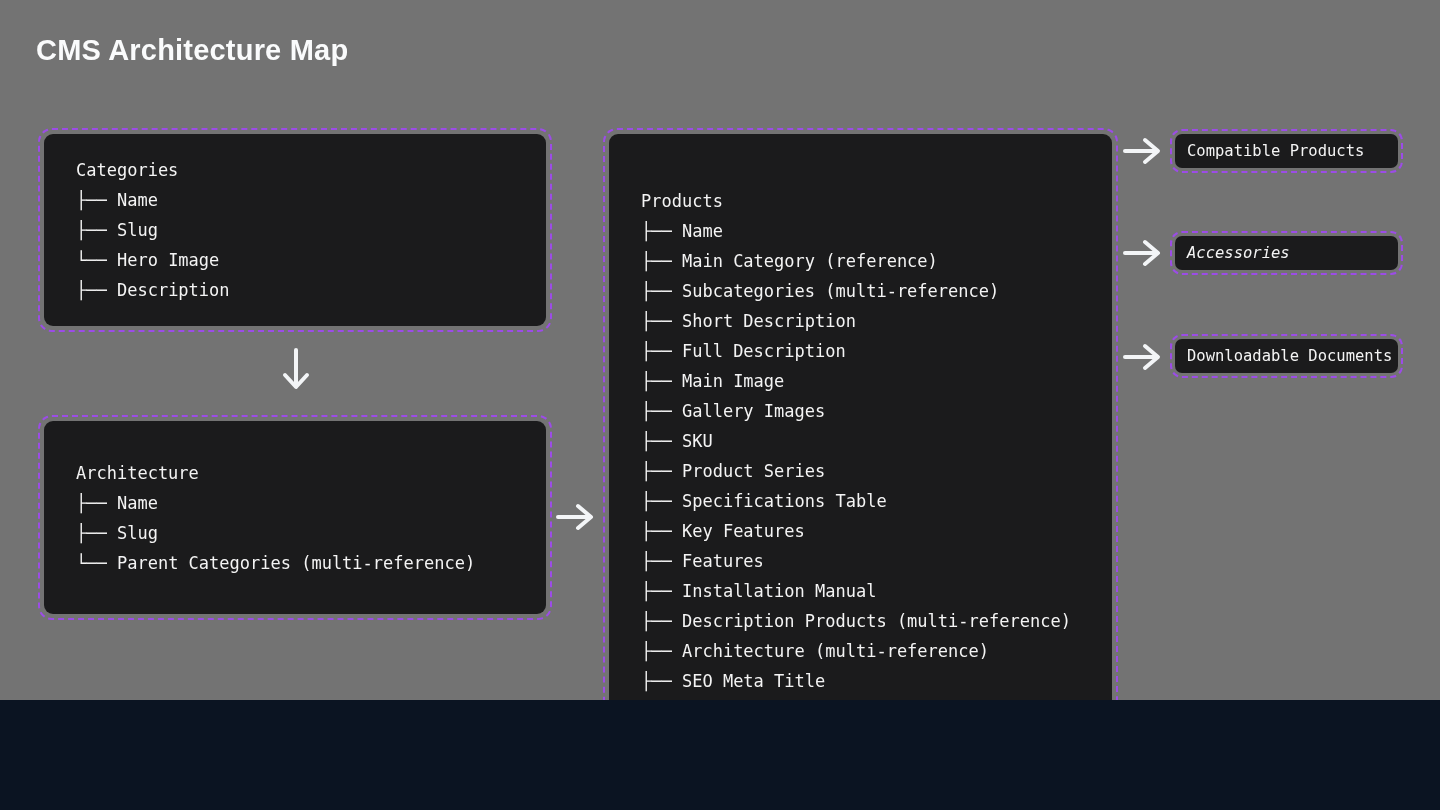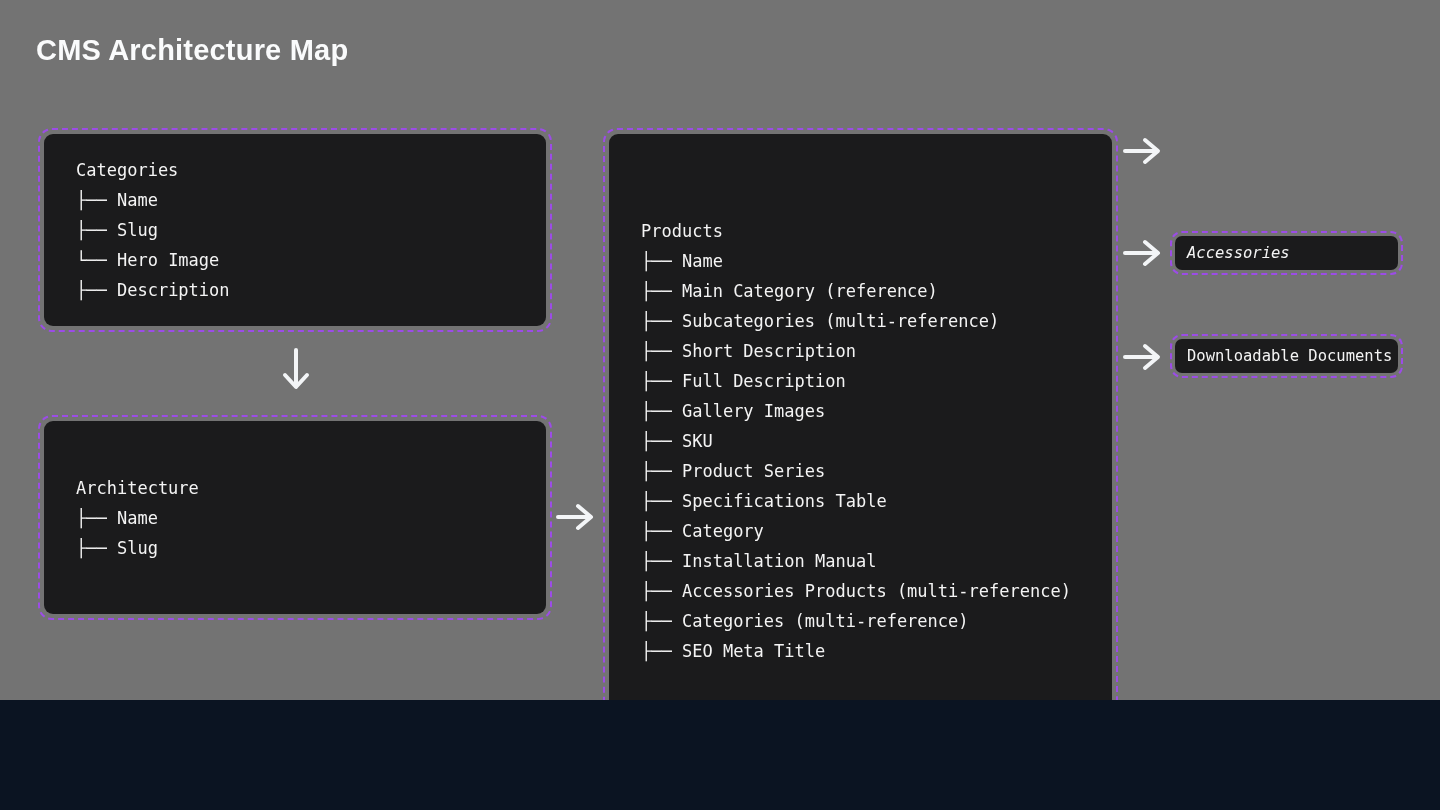--- a/index.html
+++ b/index.html
@@ -112,48 +112,51 @@
       <polyline points="5,29 16,41 27,29" fill="none" stroke="#f3f5f7" stroke-width="4" stroke-linecap="round" stroke-linejoin="round"></polyline>
     </svg>
   </div>
 
   <div class="node node-subcategories">
     <div class="node-fill">
       <div class="tree">
           <div class="tree-title">Architecture</div>
           <div class="tree-row"><span>├── </span><span>Name</span></div>
           <div class="tree-row"><span>├── </span><span>Slug</span></div>
+          <div class="tree-row"><span>└── </span><span>Parent Categories (multi-reference)</span></div>
         </div>
     </div>
   </div>
 
   <div class="arrow arrow-flow">
     <svg width="46" height="32" viewBox="0 0 46 32">
       <line x1="4" y1="16" x2="34" y2="16" stroke="#f3f5f7" stroke-width="4" stroke-linecap="round"></line>
       <polyline points="24,5 37,16 24,27" fill="none" stroke="#f3f5f7" stroke-width="4" stroke-linecap="round" stroke-linejoin="round"></polyline>
     </svg>
   </div>
 
   <div class="node node-products">
     <div class="node-fill">
       <div class="tree">
           <div class="tree-title">Products</div>
           <div class="tree-row"><span>├── </span><span>Name</span></div>
           <div class="tree-row"><span>├── </span><span>Main Category (reference)</span></div>
           <div class="tree-row"><span>├── </span><span>Subcategories (multi-reference)</span></div>
           <div class="tree-row"><span>├── </span><span>Short Description</span></div>
           <div class="tree-row"><span>├── </span><span>Full Description</span></div>
+          <div class="tree-row"><span>├── </span><span>Main Image</span></div>
           <div class="tree-row"><span>├── </span><span>Gallery Images</span></div>
           <div class="tree-row"><span>├── </span><span>SKU</span></div>
           <div class="tree-row"><span>├── </span><span>Product Series</span></div>
           <div class="tree-row"><span>├── </span><span>Specifications Table</span></div>
-          <div class="tree-row"><span>├── </span><span>Category</span></div>
+          <div class="tree-row"><span>├── </span><span>Key Features</span></div>
+          <div class="tree-row"><span>├── </span><span>Features</span></div>
           <div class="tree-row"><span>├── </span><span>Installation Manual</span></div>
-          <div class="tree-row"><span>├── </span><span>Accessories Products (multi-reference)</span></div>
-          <div class="tree-row"><span>├── </span><span>Categories (multi-reference)</span></div>
+          <div class="tree-row"><span>├── </span><span>Description Products (multi-reference)</span></div>
+          <div class="tree-row"><span>├── </span><span>Architecture (multi-reference)</span></div>
           <div class="tree-row"><span>├── </span><span>SEO Meta Title</span></div>
         </div>
     </div>
   </div>
 
   <div class="arrow arrow-ref-1">
     <svg width="46" height="32" viewBox="0 0 46 32">
       <line x1="4" y1="16" x2="34" y2="16" stroke="#f3f5f7" stroke-width="4" stroke-linecap="round"></line>
       <polyline points="24,5 37,16 24,27" fill="none" stroke="#f3f5f7" stroke-width="4" stroke-linecap="round" stroke-linejoin="round"></polyline>
     </svg>
@@ -164,20 +167,23 @@
       <polyline points="24,5 37,16 24,27" fill="none" stroke="#f3f5f7" stroke-width="4" stroke-linecap="round" stroke-linejoin="round"></polyline>
     </svg>
   </div>
   <div class="arrow arrow-ref-3">
     <svg width="46" height="32" viewBox="0 0 46 32">
       <line x1="4" y1="16" x2="34" y2="16" stroke="#f3f5f7" stroke-width="4" stroke-linecap="round"></line>
       <polyline points="24,5 37,16 24,27" fill="none" stroke="#f3f5f7" stroke-width="4" stroke-linecap="round" stroke-linejoin="round"></polyline>
     </svg>
   </div>
 
+  <div class="refbox refbox-1">
+    <div class="refbox-fill">Compatible Products</div>
+  </div>
   <div class="refbox refbox-2">
     <div class="refbox-fill">Accessories</div>
   </div>
   <div class="refbox refbox-3">
     <div class="refbox-fill">Downloadable Documents</div>
   </div>
 
 </div>
 
 </body></html>

